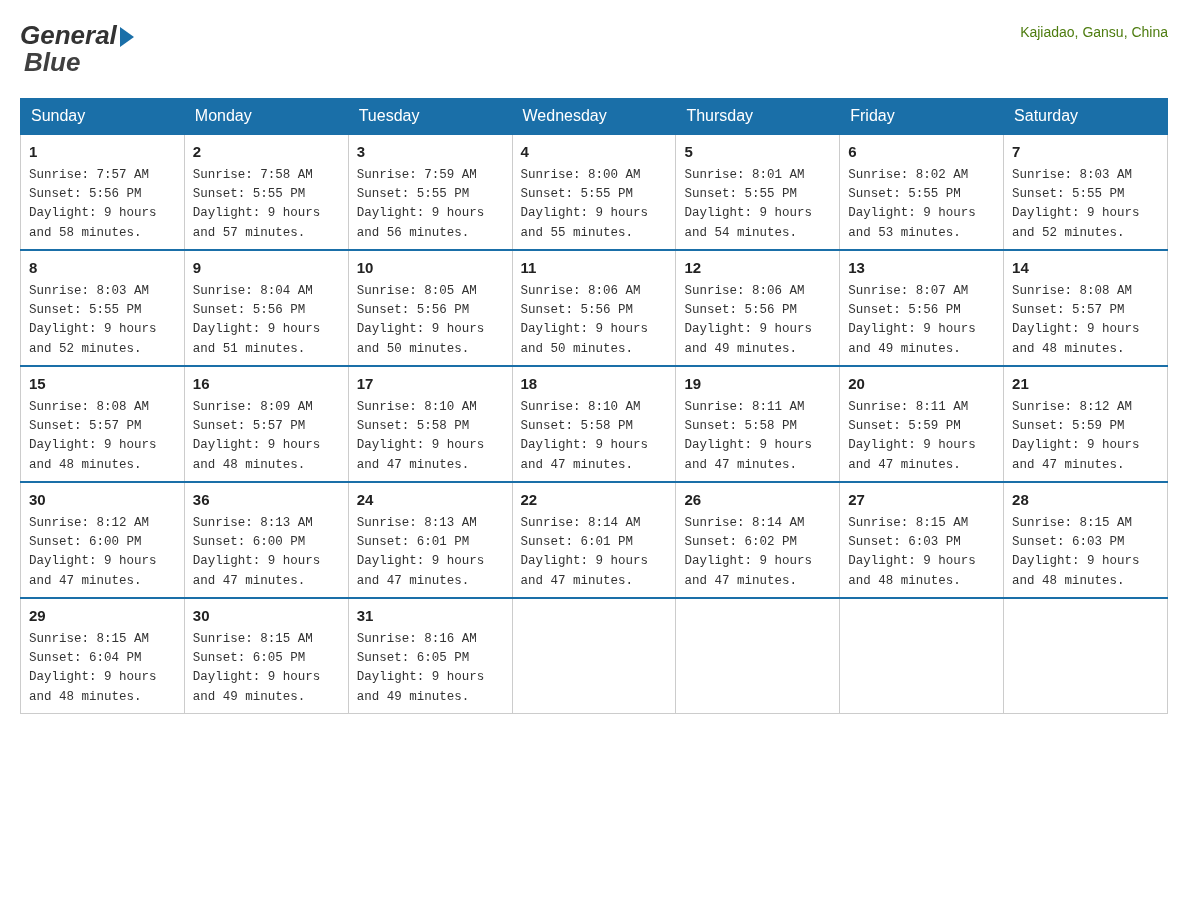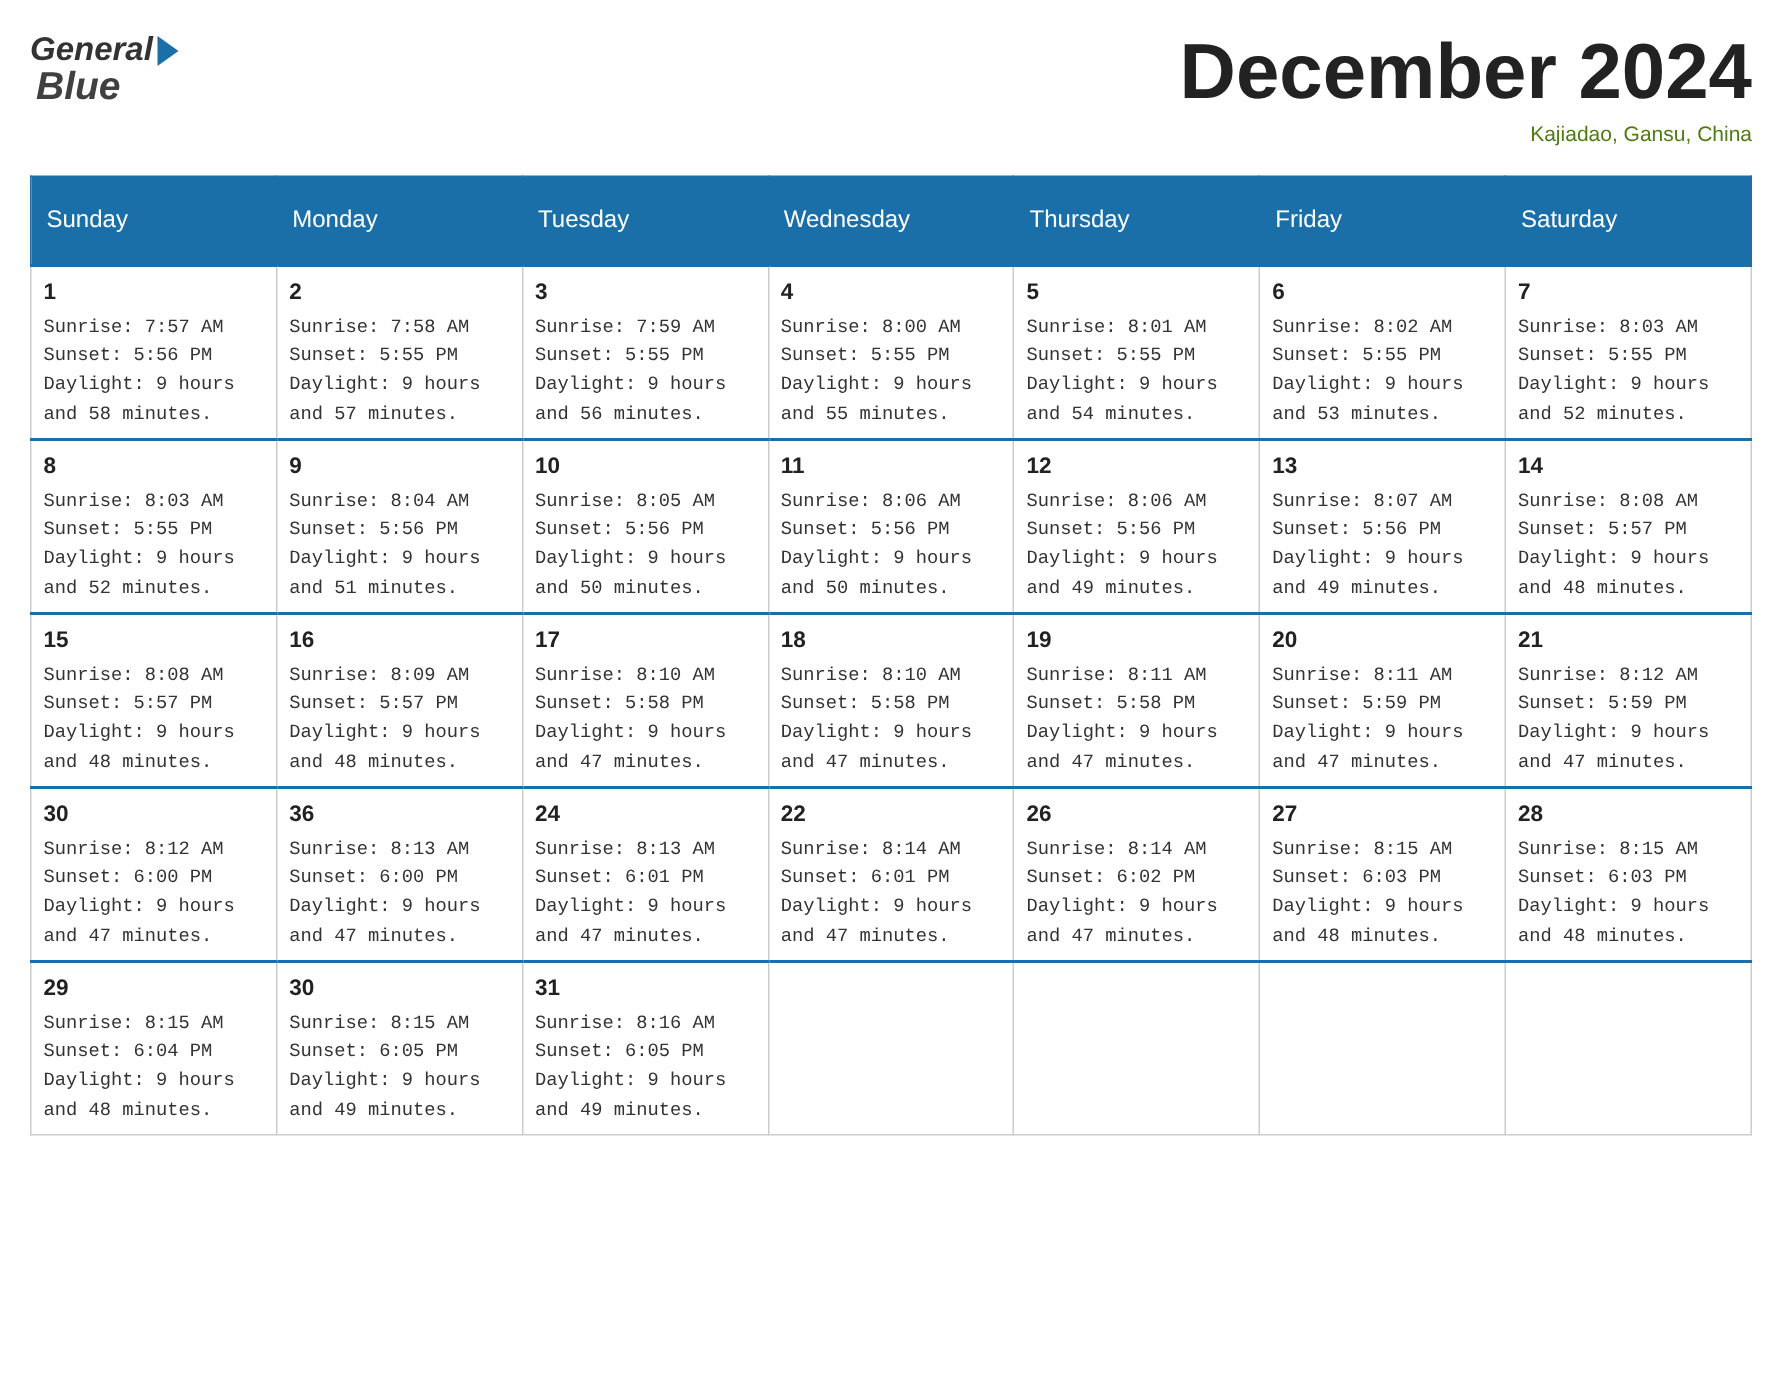--- a/index.html
+++ b/index.html
@@ -19,21 +19,21 @@
     .logo {
       display: flex;
       flex-direction: column;
       align-items: flex-start;
     }
     .logo-top {
       display: flex;
       align-items: center;
     }
     .logo-general {
-      font-size: 22px;
+      font-size: 26px;
       font-weight: bold;
       color: #333;
       font-style: italic;
     }
     .logo-arrow {
       width: 0;
       height: 0;
       border-left: 14px solid #1a6fa8;
       border-top: 10px solid transparent;
       border-bottom: 10px solid transparent;
@@ -63,21 +63,21 @@
       margin-top: 4px;
     }
     .calendar {
       width: 100%;
       border-collapse: collapse;
       border: 1px solid #aaa;
     }
     .calendar th {
       background-color: #1a6fa8;
       color: #fff;
-      padding: 20px 10px;
+      padding: 8px 10px;
       text-align: left;
       font-size: 16px;
       font-weight: normal;
       border: 1px solid #1a6fa8;
     }
     .calendar td {
       vertical-align: top;
       padding: 6px 8px;
       border: 1px solid #ccc;
       border-top: 2px solid #1a6fa8;
@@ -110,21 +110,20 @@
 
 <div class="header">
   <div class="logo">
     <div class="logo-top">
       <span class="logo-general">General</span>
       <div class="logo-arrow"></div>
     </div>
     <span class="logo-blue">Blue</span>
   </div>
   <div class="title-block">
-    <div class="month-title">December 2024</div>
     <div class="subtitle">Kajiadao, Gansu, China</div>
   </div>
 </div>
 
 <table class="calendar">
   <thead>
     <tr>
     <th>Sunday</th>
         <th>Monday</th>
         <th>Tuesday</th>

